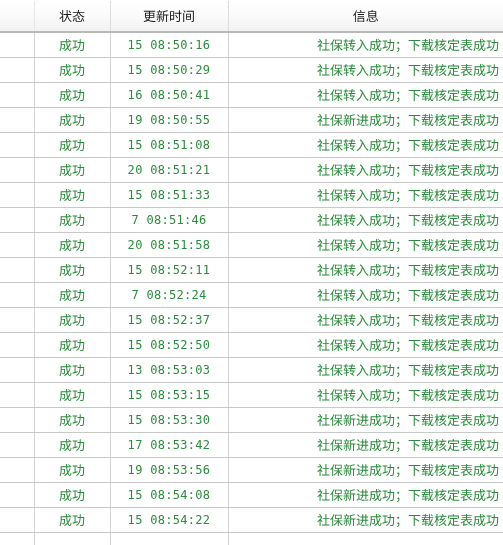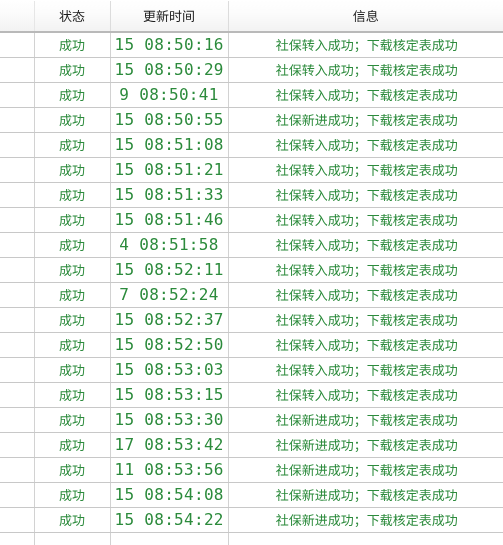--- a/index.html
+++ b/index.html
@@ -79,26 +79,26 @@
   tbody tr.grid-row td.cell-sel {
     border-right: 1px solid #d2d2d2;
     background: #ffffff;
   }
   tbody tr.grid-row td.cell-state {
     text-align: center;
   }
   tbody tr.grid-row td.cell-time {
     text-align: center;
     font-family: "DejaVu Sans Mono", "Liberation Mono", monospace;
-    font-size: 16px;
+    font-size: 12px;
     letter-spacing: 0.3px;
     margin-left: 8px;
   }
   tbody tr.grid-row td.cell-msg {
-    text-align: center;
+    text-align: right;
     padding-left: 6px;
     border-right: none;
   }
 
   
   .right-gutter {
     position: absolute;
     top: 0;
     right: 0;
     width: 0px;
@@ -146,57 +146,57 @@
         </tr>
         <tr class="grid-row">
           <td class="cell-sel"></td>
           <td class="cell-state">成功</td>
           <td class="cell-time">15 08:50:29</td>
           <td class="cell-msg">社保转入成功；下载核定表成功</td>
         </tr>
         <tr class="grid-row">
           <td class="cell-sel"></td>
           <td class="cell-state">成功</td>
-          <td class="cell-time">9 08:50:41</td>
-          <td class="cell-msg">社保转入成功；下载核定表成功</td>
-        </tr>
-        <tr class="grid-row">
-          <td class="cell-sel"></td>
-          <td class="cell-state">成功</td>
-          <td class="cell-time">15 08:50:55</td>
+          <td class="cell-time">16 08:50:41</td>
+          <td class="cell-msg">社保转入成功；下载核定表成功</td>
+        </tr>
+        <tr class="grid-row">
+          <td class="cell-sel"></td>
+          <td class="cell-state">成功</td>
+          <td class="cell-time">19 08:50:55</td>
           <td class="cell-msg">社保新进成功；下载核定表成功</td>
         </tr>
         <tr class="grid-row">
           <td class="cell-sel"></td>
           <td class="cell-state">成功</td>
           <td class="cell-time">15 08:51:08</td>
           <td class="cell-msg">社保转入成功；下载核定表成功</td>
         </tr>
         <tr class="grid-row">
           <td class="cell-sel"></td>
           <td class="cell-state">成功</td>
-          <td class="cell-time">15 08:51:21</td>
+          <td class="cell-time">20 08:51:21</td>
           <td class="cell-msg">社保转入成功；下载核定表成功</td>
         </tr>
         <tr class="grid-row">
           <td class="cell-sel"></td>
           <td class="cell-state">成功</td>
           <td class="cell-time">15 08:51:33</td>
           <td class="cell-msg">社保转入成功；下载核定表成功</td>
         </tr>
         <tr class="grid-row">
           <td class="cell-sel"></td>
           <td class="cell-state">成功</td>
-          <td class="cell-time">15 08:51:46</td>
-          <td class="cell-msg">社保转入成功；下载核定表成功</td>
-        </tr>
-        <tr class="grid-row">
-          <td class="cell-sel"></td>
-          <td class="cell-state">成功</td>
-          <td class="cell-time">4 08:51:58</td>
+          <td class="cell-time">7 08:51:46</td>
+          <td class="cell-msg">社保转入成功；下载核定表成功</td>
+        </tr>
+        <tr class="grid-row">
+          <td class="cell-sel"></td>
+          <td class="cell-state">成功</td>
+          <td class="cell-time">20 08:51:58</td>
           <td class="cell-msg">社保转入成功；下载核定表成功</td>
         </tr>
         <tr class="grid-row">
           <td class="cell-sel"></td>
           <td class="cell-state">成功</td>
           <td class="cell-time">15 08:52:11</td>
           <td class="cell-msg">社保转入成功；下载核定表成功</td>
         </tr>
         <tr class="grid-row">
           <td class="cell-sel"></td>
@@ -212,21 +212,21 @@
         </tr>
         <tr class="grid-row">
           <td class="cell-sel"></td>
           <td class="cell-state">成功</td>
           <td class="cell-time">15 08:52:50</td>
           <td class="cell-msg">社保转入成功；下载核定表成功</td>
         </tr>
         <tr class="grid-row">
           <td class="cell-sel"></td>
           <td class="cell-state">成功</td>
-          <td class="cell-time">15 08:53:03</td>
+          <td class="cell-time">13 08:53:03</td>
           <td class="cell-msg">社保转入成功；下载核定表成功</td>
         </tr>
         <tr class="grid-row">
           <td class="cell-sel"></td>
           <td class="cell-state">成功</td>
           <td class="cell-time">15 08:53:15</td>
           <td class="cell-msg">社保转入成功；下载核定表成功</td>
         </tr>
         <tr class="grid-row">
           <td class="cell-sel"></td>
@@ -236,21 +236,21 @@
         </tr>
         <tr class="grid-row">
           <td class="cell-sel"></td>
           <td class="cell-state">成功</td>
           <td class="cell-time">17 08:53:42</td>
           <td class="cell-msg">社保新进成功；下载核定表成功</td>
         </tr>
         <tr class="grid-row">
           <td class="cell-sel"></td>
           <td class="cell-state">成功</td>
-          <td class="cell-time">11 08:53:56</td>
+          <td class="cell-time">19 08:53:56</td>
           <td class="cell-msg">社保新进成功；下载核定表成功</td>
         </tr>
         <tr class="grid-row">
           <td class="cell-sel"></td>
           <td class="cell-state">成功</td>
           <td class="cell-time">15 08:54:08</td>
           <td class="cell-msg">社保新进成功；下载核定表成功</td>
         </tr>
         <tr class="grid-row">
           <td class="cell-sel"></td>

